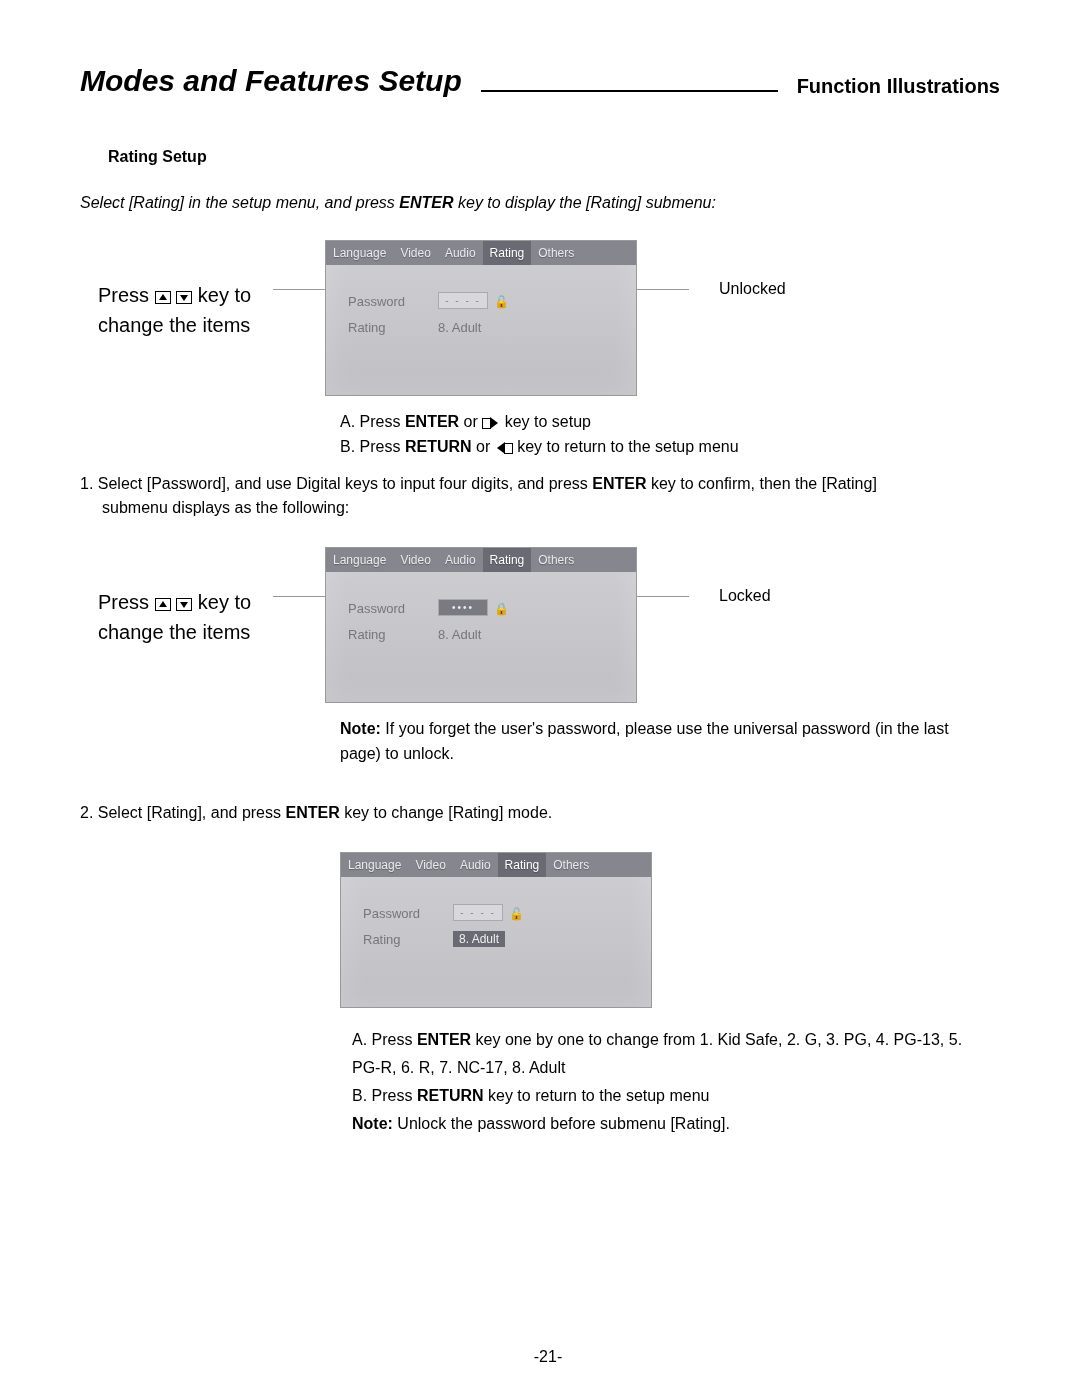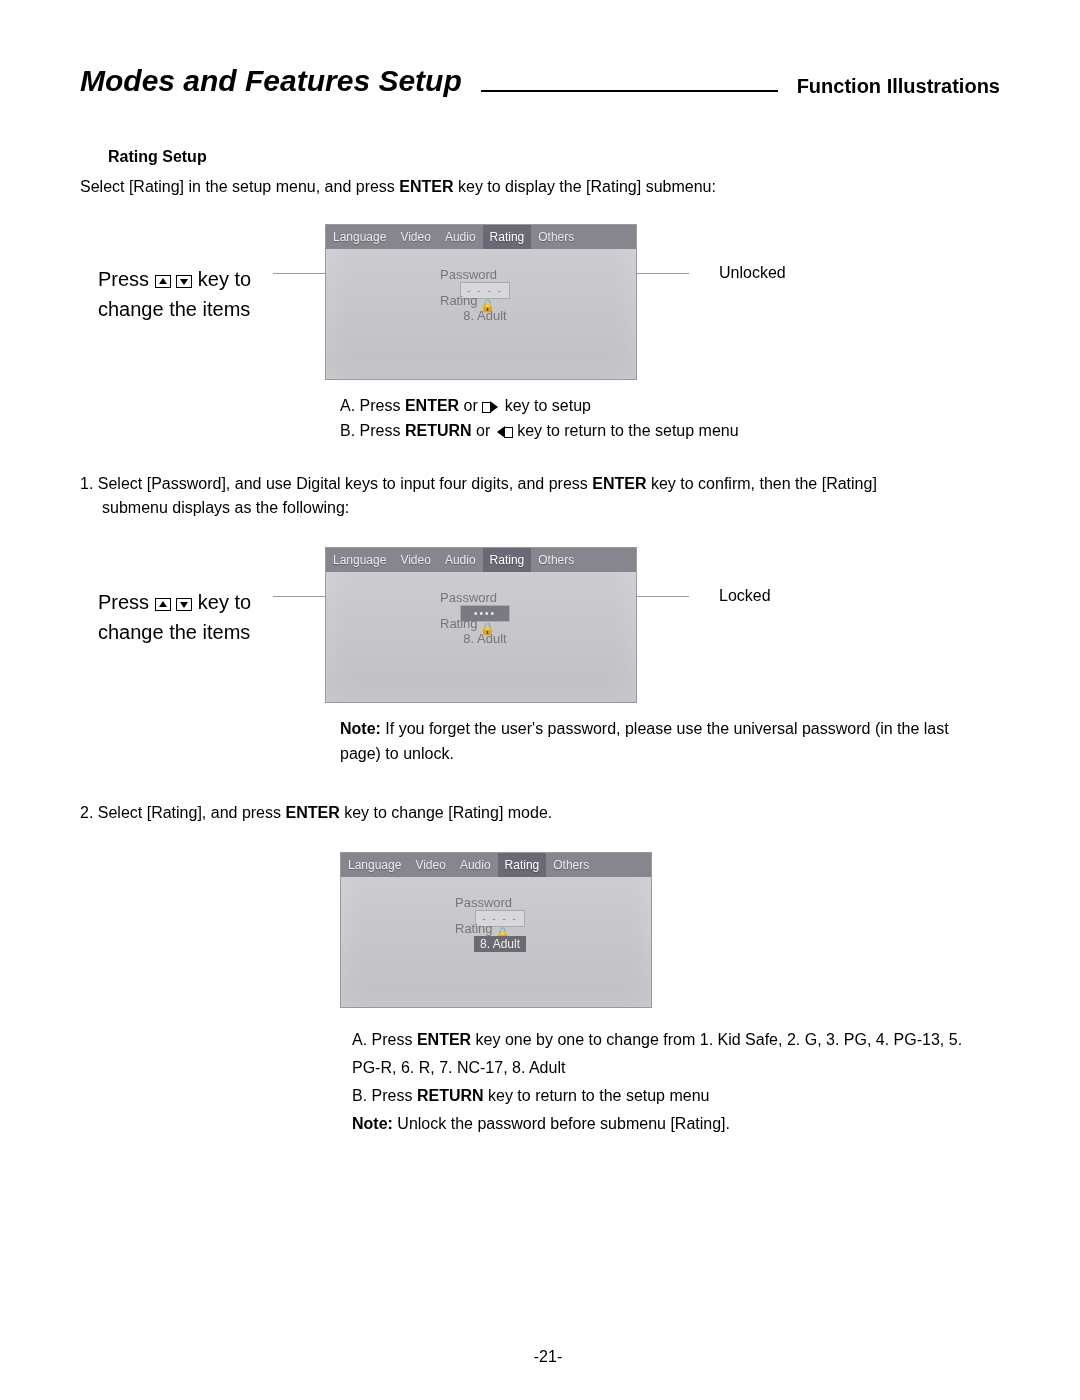--- a/index.html
+++ b/index.html
@@ -35,23 +35,23 @@
   }
   .sub-title {
     font-size: 20px;
     font-weight: bold;
     white-space: nowrap;
     margin-top: 27px;
   }
   .section-label {
     font-weight: bold;
     font-size: 16px;
-    margin: 0 0 12px 28px;
-  }
-  .intro { margin: 8px 0 28px 0; }
+    margin: 0 0 28px 28px;
+  }
+  .intro { margin: 8px 0 28px 0; font-style: italic; }
   .bold { font-weight: bold; }
 
   .fig-row {
     display: flex;
     align-items: flex-start;
     margin: 0 0 14px 0;
   }
   .side-note {
     width: 175px;
     padding-top: 40px;
@@ -109,42 +109,42 @@
   }
   .osd .tab.sel {
     background: #6a6a74;
     color: #fff;
   }
   .osd .body {
     padding: 18px 14px 60px 22px;
     color: #777;
     font-size: 13px;
   }
-  .osd .row { display:flex; align-items:center; height:26px;flex-direction:column; }
+  .osd .row { display:flex; align-items:flex-end; height:26px; }
   .osd .lab { width:90px; }
   .osd .pw {
     display:inline-block; width:48px; height:15px;
     background:#d8d8dc; border:1px solid #aaa;
     color:#888; font-size:10px; letter-spacing:2px;
     text-align:center; line-height:15px;
   }
   .osd .lock { margin-left:6px; font-size:12px; color:#777; }
   .osd .valbox {
     display:inline-block; padding:1px 6px;
     background:#6a6a74; color:#eee; font-size:12px;
   }
 
   .right-note {
     padding-top: 40px;
     padding-left: 30px;
     font-size: 16px;
   }
   .under-fig {
     margin-left: 260px;
-    margin-bottom: 28px;
+    margin-bottom: 12px;
     line-height: 1.55;
   }
   .step {
     margin: 0 0 26px 0;
     line-height: 1.55;
   }
   .step .cont { margin-left: 22px; }
   .note-block {
     margin-left: 260px;
     margin-bottom: 34px;

